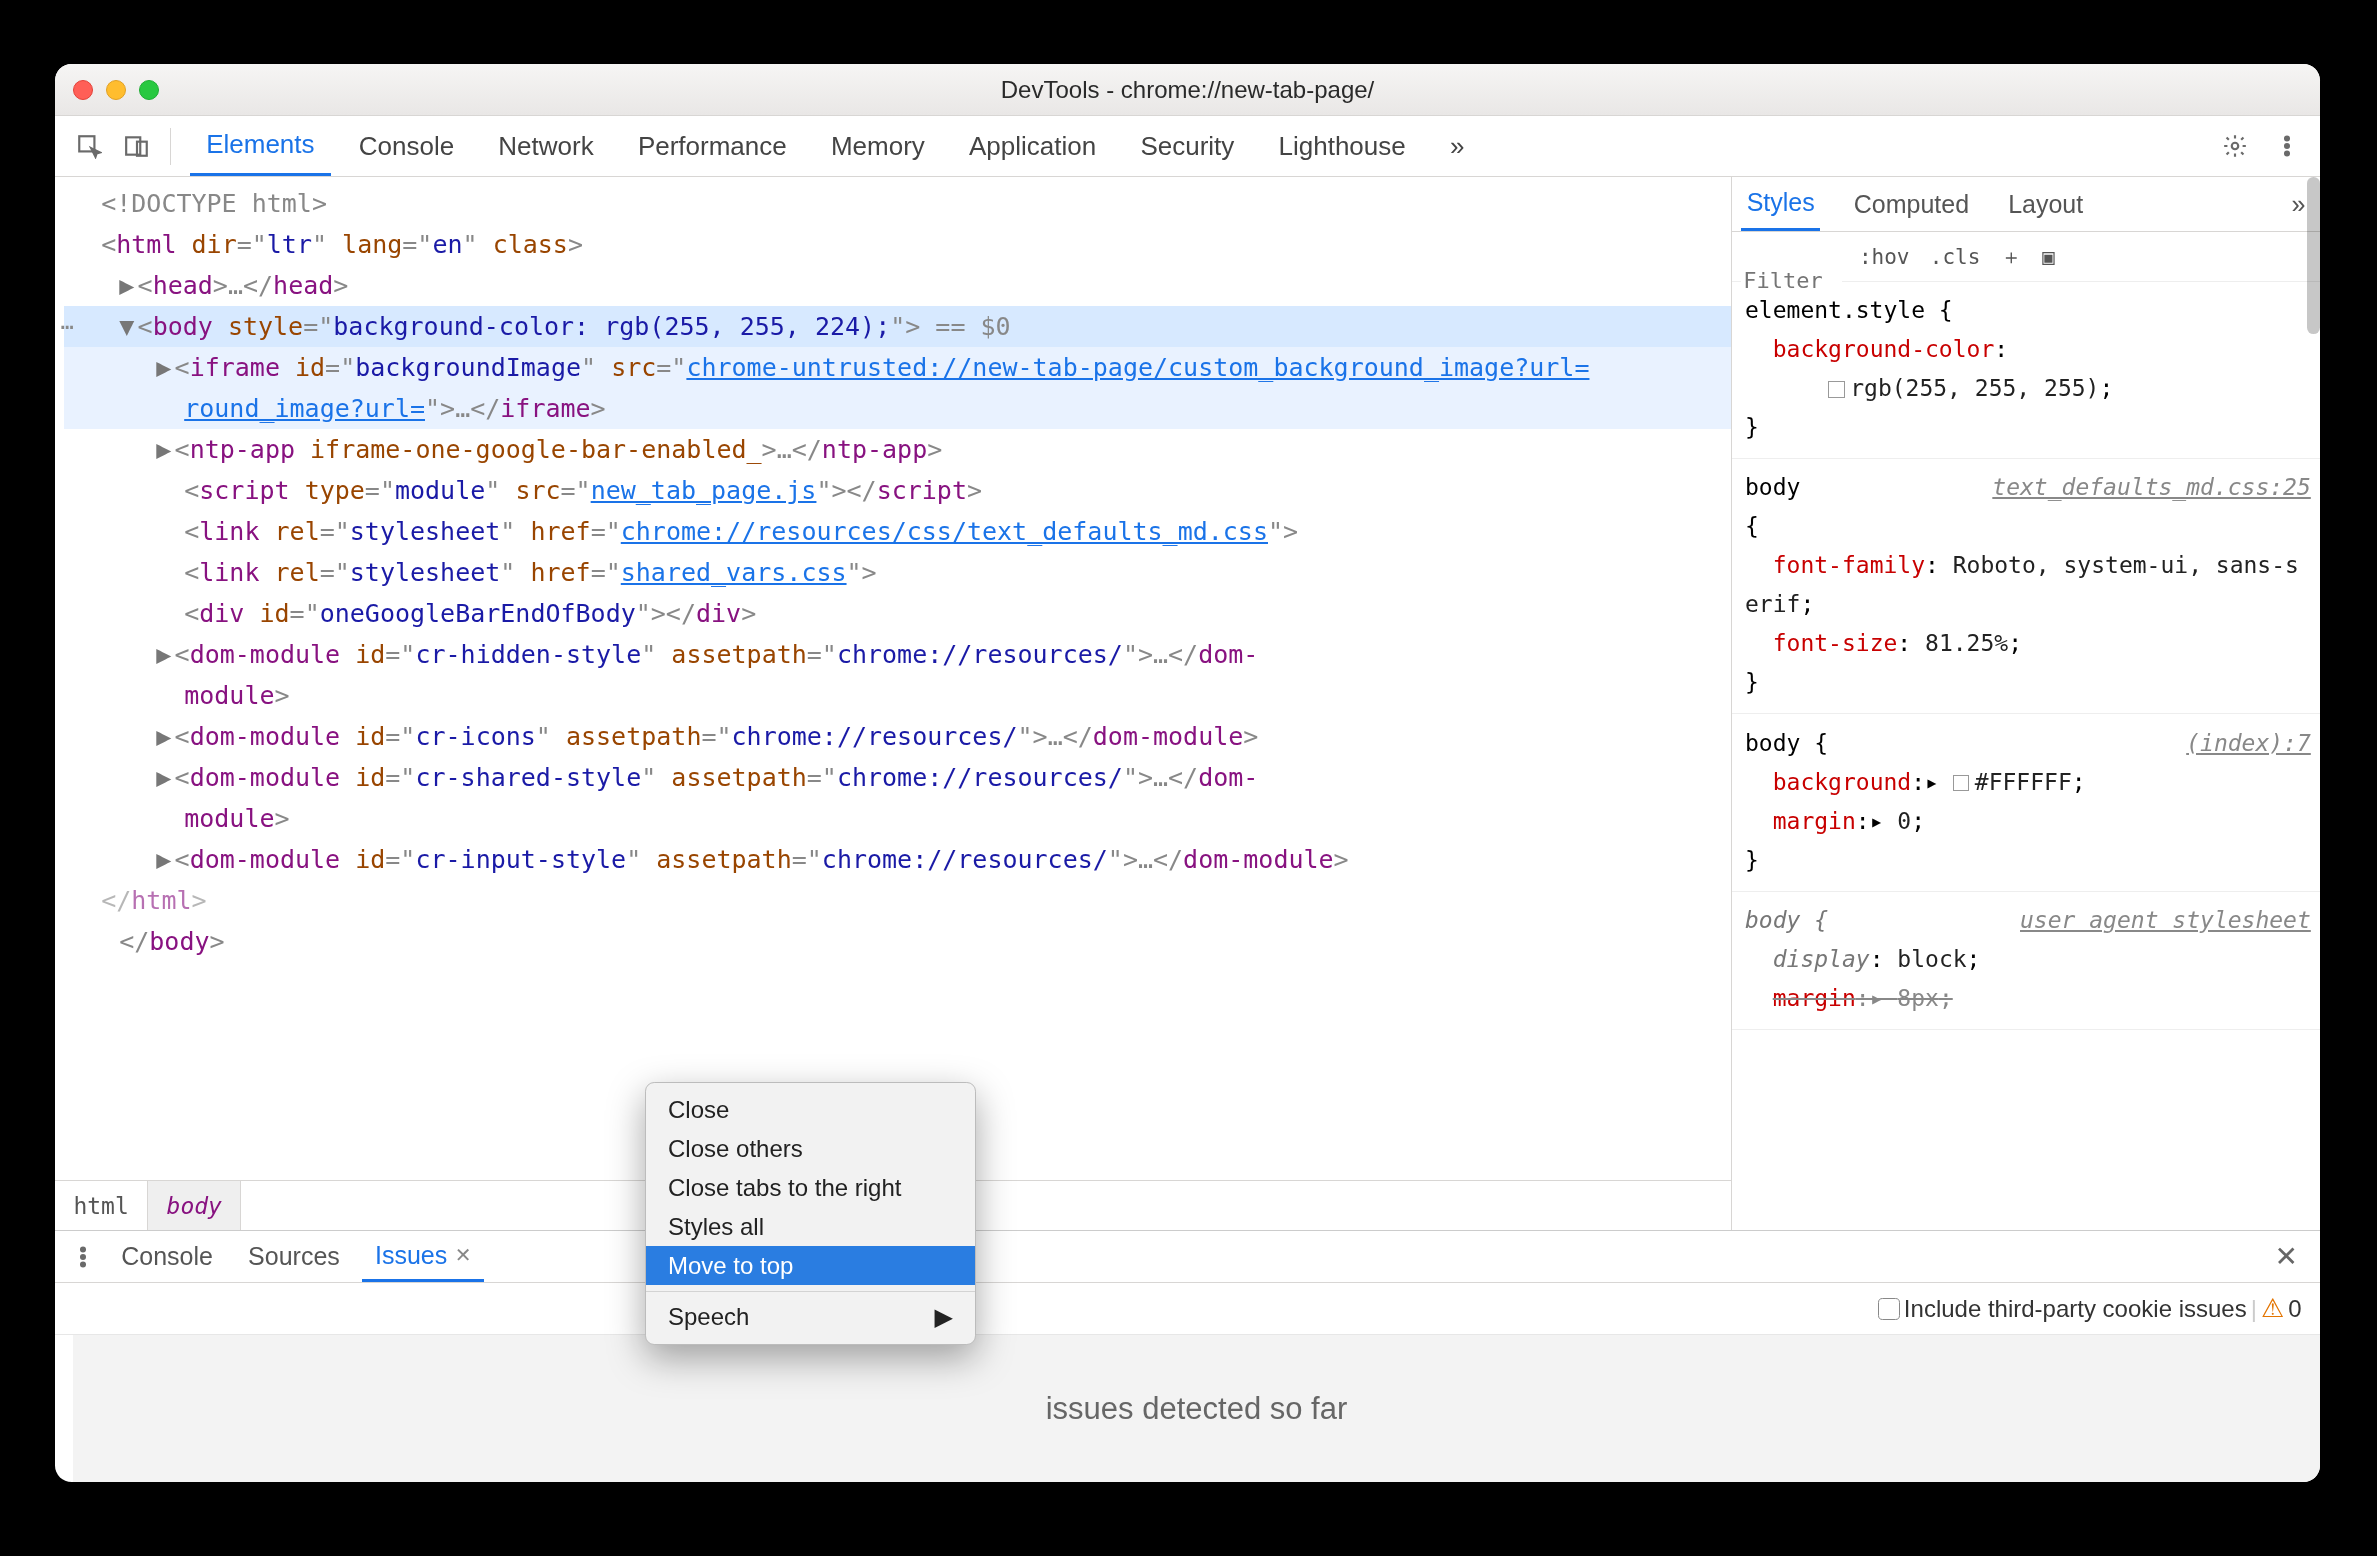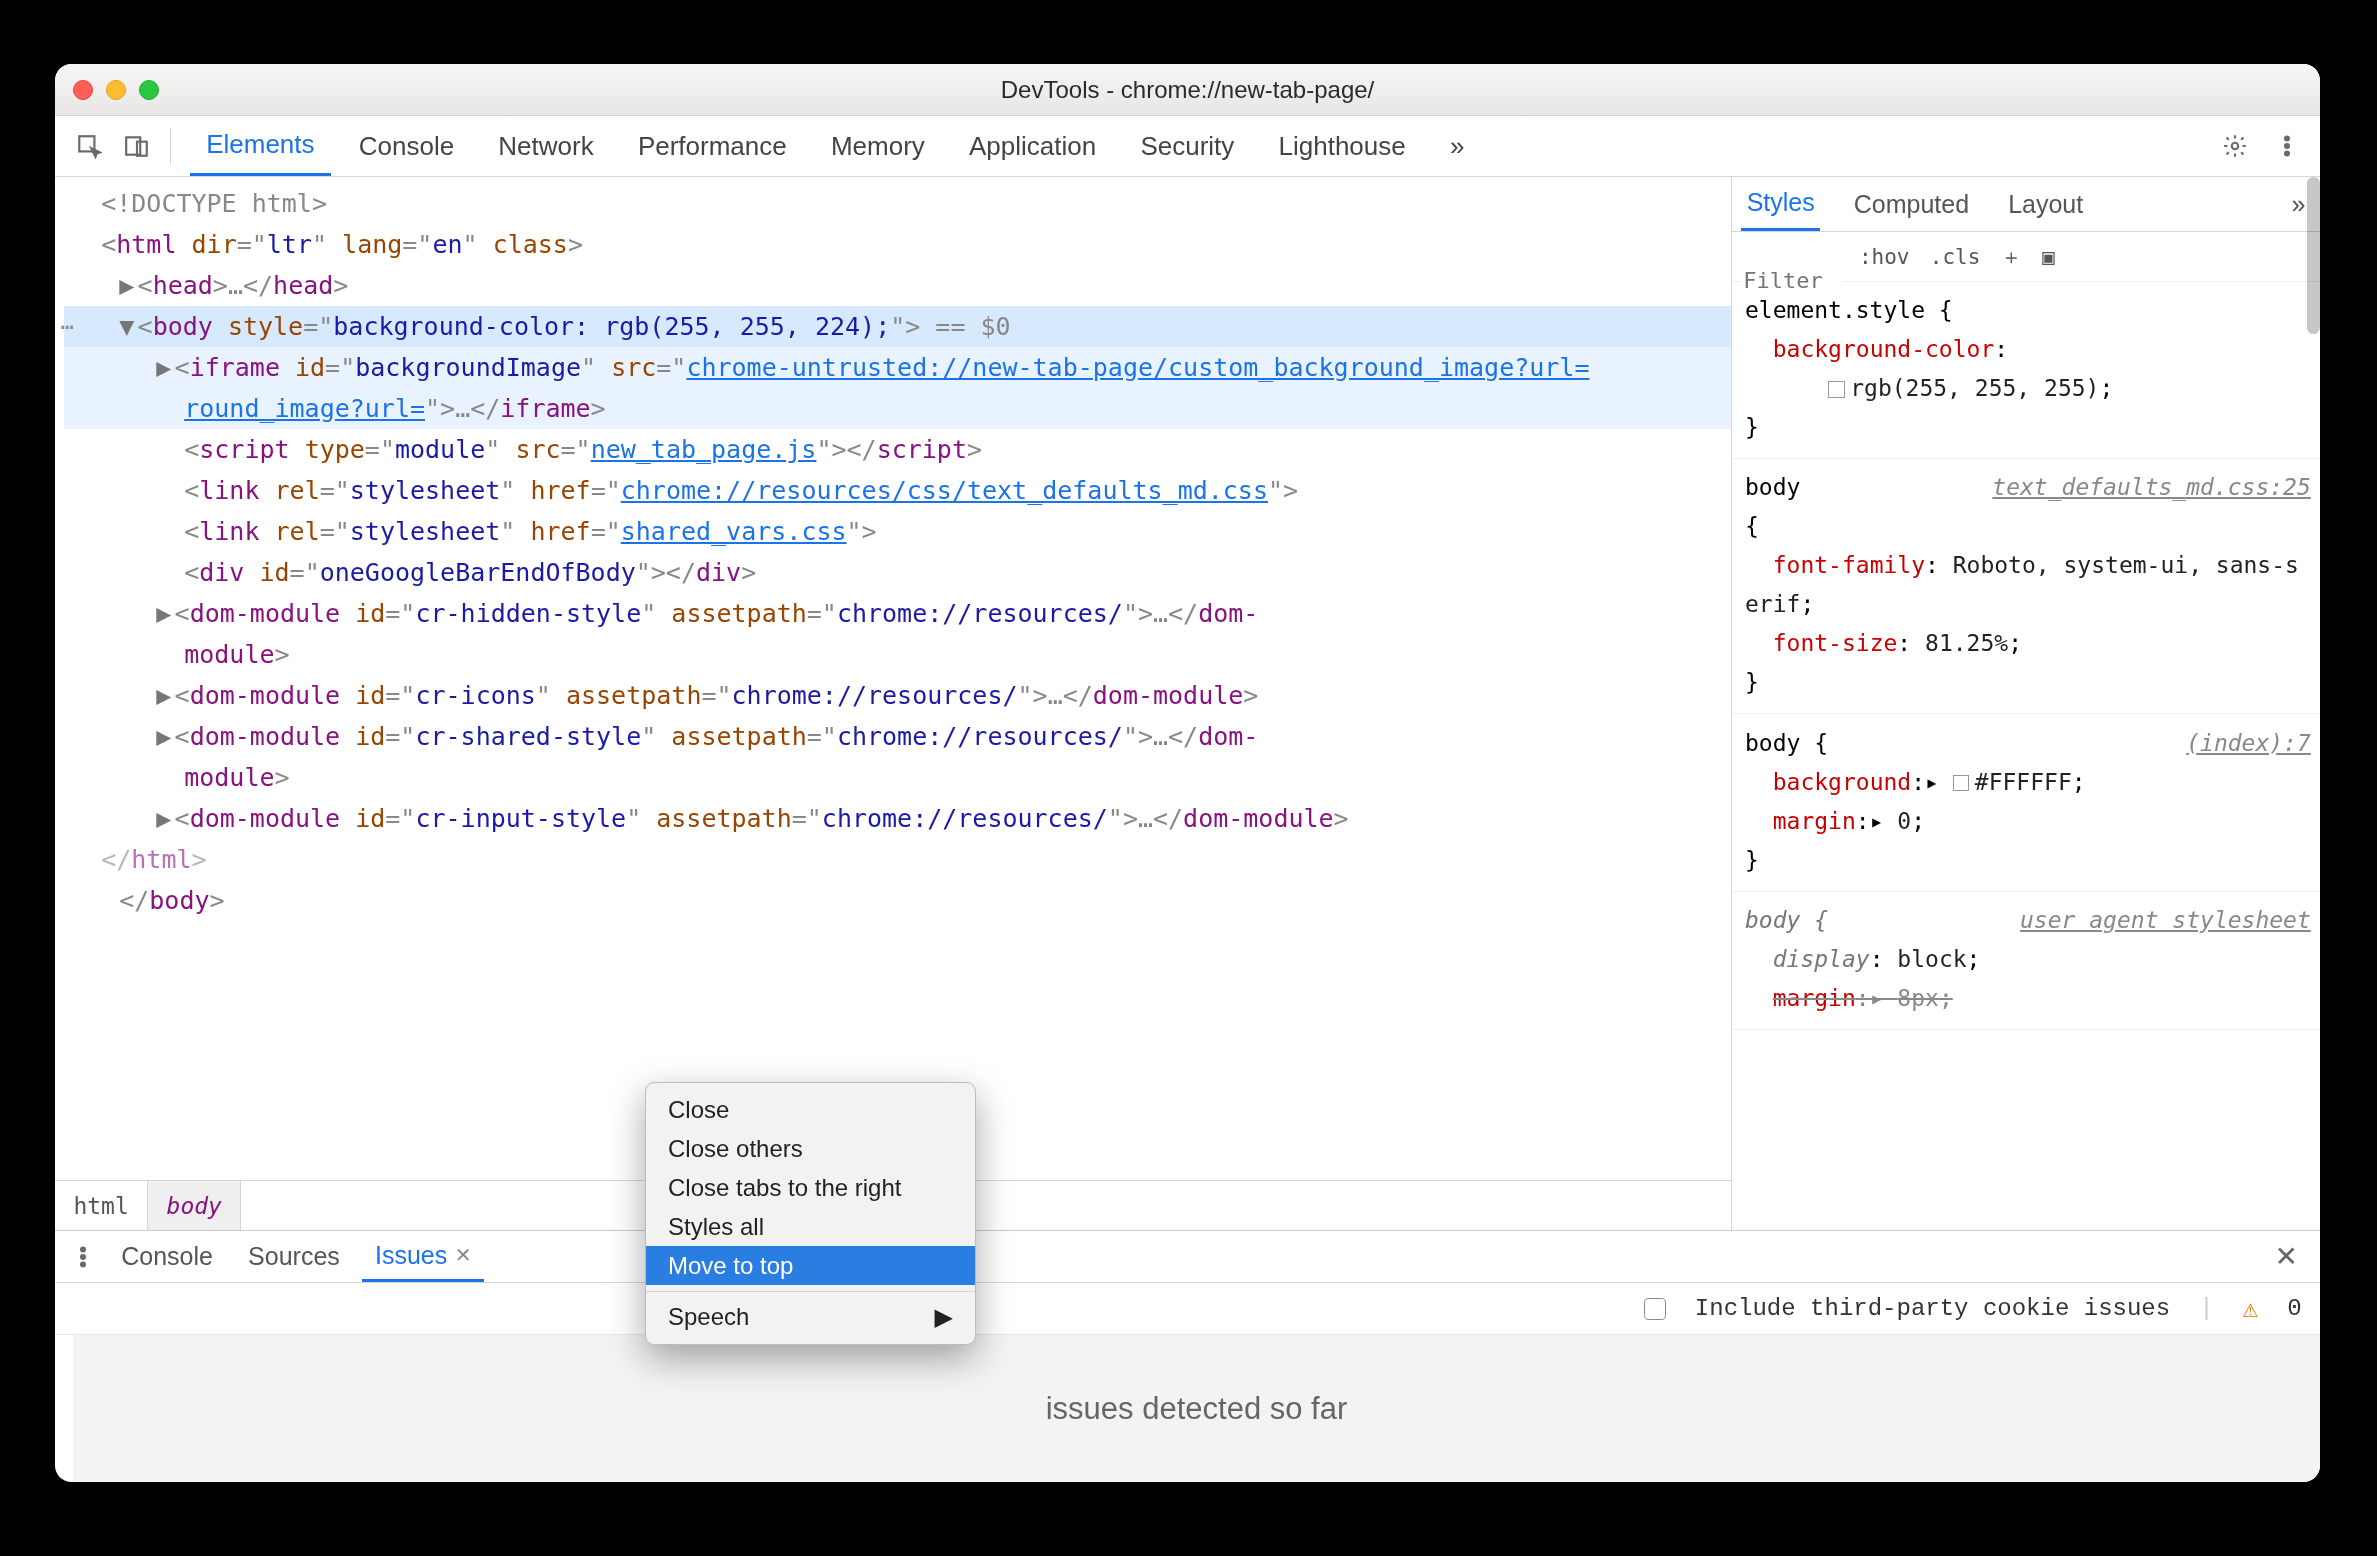--- a/index.html
+++ b/index.html
@@ -54,21 +54,21 @@
 .pval{color:#222;}
 .ua{color:#777;font-style:italic;}
 .strike{text-decoration:line-through;color:#888;}
 .swatch{display:inline-block;width:16.6px;height:16.6px;border:0.9px solid #999;vertical-align:middle;margin-right:5.5px;}
 .drawer{border-top:0.9px solid #ccc;}
 .drawer .dtabs{height:52px;display:flex;align-items:center;gap:9.2px;padding:0 11px;border-bottom:0.9px solid #d8d6d4;position:relative;}
 .dtab{font-size:25px;color:#555;padding:0 13px;display:flex;align-items:center;gap:7.4px;height:100%;}
 .dtab.active{color:#1a73e8;border-bottom:3.7px solid #1a73e8;}
 .dtab .x{color:#888;font-size:20px;}
 .dclose{margin-left:auto;font-size:28px;color:#666;padding:0 11px;}
-.issuesbar{height:52px;display:flex;align-items:center;justify-content:flex-end;gap:29px;padding:0 18.4px;font-size:24px;color:#333;border-bottom:0.9px solid #e7e7e7;font-family:Liberation Mono, monospace;}
+.issuesbar{height:52px;display:flex;align-items:center;justify-content:flex-end;gap:4px;padding:0 18.4px;font-size:24px;color:#333;border-bottom:0.9px solid #e7e7e7;}
 .chk{width:22px;height:22px;border:1.8px solid #888;border-radius:4.6px;}
 .warn{color:#e37400;font-size:26px;}
 .issuesbody{flex:1 1 auto;background:#f3f3f3;display:flex;align-items:center;justify-content:center;font-size:31px;color:#666;min-height:147px;margin-left:18px;}
 .ctxmenu{position:absolute;left:645px;top:1082px;width:331px;background:#f2f2f2;border:0.9px solid #bcbcbc;border-radius:9.2px;box-shadow:0 13px 37px rgba(0,0,0,.35);font-size:24px;color:#222;padding:7.4px 0;z-index:100;}
 .ctxmenu .mi{padding:5.5px 22px;display:flex;align-items:center;justify-content:space-between;}
 .ctxmenu .mi.hl{background:#2a7de1;color:#fff;}
 .ctxmenu hr{border:none;border-top:0.9px solid #d3d3d3;margin:5.5px 0;}
 .scrollind{position:absolute;right:0;top:0;width:13px;height:157px;background:rgba(0,0,0,.22);border-radius:6.4px;}
 </style>
 </head>
@@ -130,20 +130,21 @@
 
   <div class="maincols">
    <div class="leftcol">
     <div class="dom">
       <div class="row gray">&lt;!DOCTYPE html&gt;</div>
       <div class="row"><span class="gray">&lt;</span><span class="tag">html</span> <span class="attr">dir</span><span class="gray">="</span><span class="val">ltr</span><span class="gray">"</span> <span class="attr">lang</span><span class="gray">="</span><span class="val">en</span><span class="gray">"</span> <span class="attr">class</span><span class="gray">&gt;</span></div>
       <div class="row indent1"><span class="tri">▶</span><span class="gray">&lt;</span><span class="tag">head</span><span class="gray">&gt;</span><span class="gray">…</span><span class="gray">&lt;/</span><span class="tag">head</span><span class="gray">&gt;</span></div>
       <div class="row indent1 sel-strong"><span class="gutter">⋯</span><span class="tri">▼</span><span class="gray">&lt;</span><span class="tag">body</span> <span class="attr">style</span><span class="gray">="</span><span class="val">background-color: rgb(255, 255, 224);</span><span class="gray">"&gt;</span><span class="gray"> == $0</span></div>
       <div class="row indent2 sel"><span class="tri">▶</span><span class="gray">&lt;</span><span class="tag">iframe</span> <span class="attr">id</span><span class="gray">="</span><span class="val">backgroundImage</span><span class="gray">"</span> <span class="attr">src</span><span class="gray">="</span><span class="link">chrome-untrusted://new-tab-page/custom_background_image?url=</span></div>
       <div class="row wrap sel"><span class="link">round_image?url=</span><span class="gray">"&gt;</span><span class="gray">…</span><span class="gray">&lt;/</span><span class="tag">iframe</span><span class="gray">&gt;</span></div>
+      <div class="row indent2"><span class="tri">▶</span><span class="gray">&lt;</span><span class="tag">ntp-app</span> <span class="attr">iframe-one-google-bar-enabled_</span><span class="gray">&gt;</span><span class="gray">…</span><span class="gray">&lt;/</span><span class="tag">ntp-app</span><span class="gray">&gt;</span></div>
       <div class="row indent3"><span class="gray">&lt;</span><span class="tag">script</span> <span class="attr">type</span><span class="gray">="</span><span class="val">module</span><span class="gray">"</span> <span class="attr">src</span><span class="gray">="</span><span class="link">new_tab_page.js</span><span class="gray">"&gt;&lt;/</span><span class="tag">script</span><span class="gray">&gt;</span></div>
       <div class="row indent3"><span class="gray">&lt;</span><span class="tag">link</span> <span class="attr">rel</span><span class="gray">="</span><span class="val">stylesheet</span><span class="gray">"</span> <span class="attr">href</span><span class="gray">="</span><span class="link">chrome://resources/css/text_defaults_md.css</span><span class="gray">"&gt;</span></div>
       <div class="row indent3"><span class="gray">&lt;</span><span class="tag">link</span> <span class="attr">rel</span><span class="gray">="</span><span class="val">stylesheet</span><span class="gray">"</span> <span class="attr">href</span><span class="gray">="</span><span class="link">shared_vars.css</span><span class="gray">"&gt;</span></div>
       <div class="row indent3"><span class="gray">&lt;</span><span class="tag">div</span> <span class="attr">id</span><span class="gray">="</span><span class="val">oneGoogleBarEndOfBody</span><span class="gray">"&gt;&lt;/</span><span class="tag">div</span><span class="gray">&gt;</span></div>
       <div class="row indent2"><span class="tri">▶</span><span class="gray">&lt;</span><span class="tag">dom-module</span> <span class="attr">id</span><span class="gray">="</span><span class="val">cr-hidden-style</span><span class="gray">"</span> <span class="attr">assetpath</span><span class="gray">="</span><span class="val">chrome://resources/</span><span class="gray">"&gt;…&lt;/</span><span class="tag">dom-</span></div>
       <div class="row wrap"><span class="tag">module</span><span class="gray">&gt;</span></div>
       <div class="row indent2"><span class="tri">▶</span><span class="gray">&lt;</span><span class="tag">dom-module</span> <span class="attr">id</span><span class="gray">="</span><span class="val">cr-icons</span><span class="gray">"</span> <span class="attr">assetpath</span><span class="gray">="</span><span class="val">chrome://resources/</span><span class="gray">"&gt;…&lt;/</span><span class="tag">dom-module</span><span class="gray">&gt;</span></div>
       <div class="row indent2"><span class="tri">▶</span><span class="gray">&lt;</span><span class="tag">dom-module</span> <span class="attr">id</span><span class="gray">="</span><span class="val">cr-shared-style</span><span class="gray">"</span> <span class="attr">assetpath</span><span class="gray">="</span><span class="val">chrome://resources/</span><span class="gray">"&gt;…&lt;/</span><span class="tag">dom-</span></div>
       <div class="row wrap"><span class="tag">module</span><span class="gray">&gt;</span></div>
       <div class="row indent2"><span class="tri">▶</span><span class="gray">&lt;</span><span class="tag">dom-module</span> <span class="attr">id</span><span class="gray">="</span><span class="val">cr-input-style</span><span class="gray">"</span> <span class="attr">assetpath</span><span class="gray">="</span><span class="val">chrome://resources/</span><span class="gray">"&gt;…&lt;/</span><span class="tag">dom-module</span><span class="gray">&gt;</span></div>

